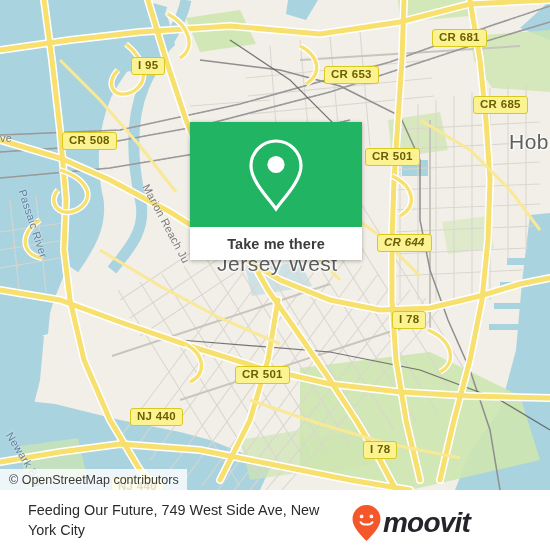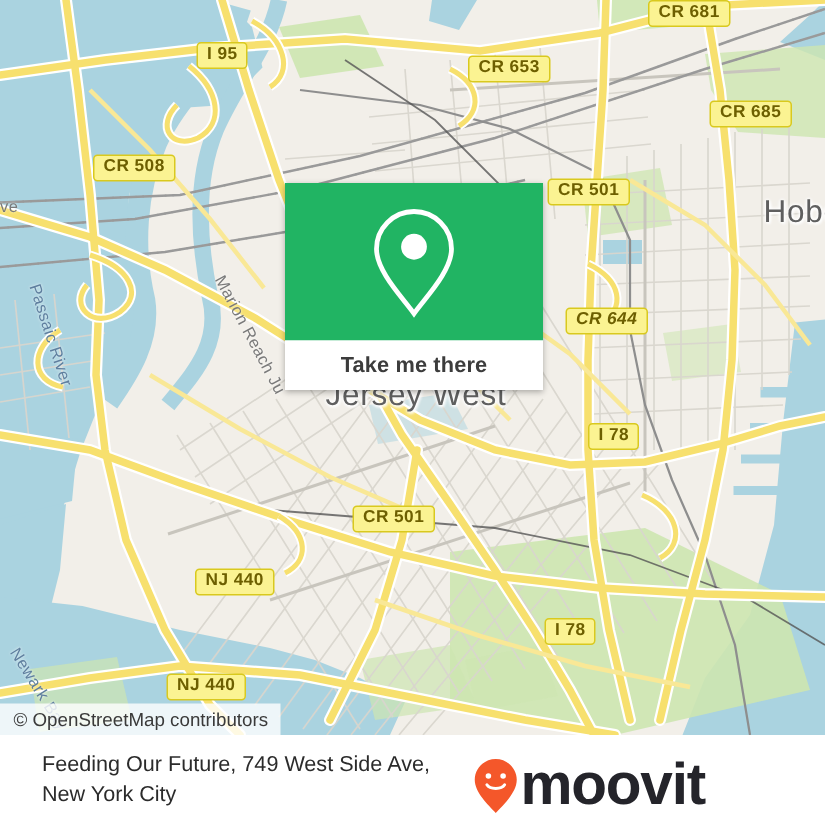--- a/index.html
+++ b/index.html
@@ -90,37 +90,39 @@
     padding-right: 8px;
     max-width: 380px;
   }
   #footer-logo {
     display: flex;
     align-items: center;
     gap: 1px;
     padding-top: 4px;
   }
   #logo-wordmark {
-    font-size: 39px;
+    font-size: 28px;
     font-weight: bold;
     color: #24242a;
     letter-spacing: -0.8px;
     line-height: 1;
+    font-style: italic;
   }
   .shield {
     position: absolute;
     background: #fbf392;
     border: 1.4px solid #d9c91e;
     border-radius: 3px;
     color: #6d5f00;
     font-size: 11.5px;
     font-weight: bold;
     padding: 1px 6px 2px 6px;
     letter-spacing: 0.3px;
     line-height: 13px;
+    margin-top: 29px;
   }
   .place {
     position: absolute;
     color: #5f5f5f;
     font-size: 21px;
     letter-spacing: 0.5px;
     text-shadow: 0 0 3px #fff, 0 0 3px #fff, 0 0 2px #fff, 1px 1px 2px #fff;
   }
   .water-lbl {
     position: absolute;
@@ -332,21 +334,21 @@
         <path d="M420,120 L470,150 L510,190 L540,230"></path>
         <path d="M100,250 L160,286 L220,318 L280,344"></path>
         <path d="M250,400 L320,424 L390,444 L460,458"></path>
         <path d="M60,60 L100,100 L140,146 L176,192"></path>
         <path d="M330,200 L380,236 L420,276"></path>
       </g>
     </svg>
 
     <div id="shields">
         <div class="shield" style="left: 131px; top: 28px;">I 95</div>
-        <div class="shield" style="left: 312px; top: 37px;">CR 653</div>
+        <div class="shield" style="left: 324px; top: 37px;">CR 653</div>
         <div class="shield" style="left: 432px; top: 0px;">CR 681</div>
         <div class="shield" style="left: 473px; top: 67px;">CR 685</div>
         <div class="shield" style="left: 62px; top: 103px;">CR 508</div>
         <div class="shield" style="left: 365px; top: 119px;">CR 501</div>
         <div class="shield" style="left: 377px; top: 205px; font-style: italic;">CR 644</div>
         <div class="shield" style="left: 392px; top: 282px;">I 78</div>
         <div class="shield" style="left: 235px; top: 337px;">CR 501</div>
         <div class="shield" style="left: 130px; top: 379px;">NJ 440</div>
         <div class="shield" style="left: 111px; top: 449px;">NJ 440</div>
         <div class="shield" style="left: 363px; top: 412px;">I 78</div>

